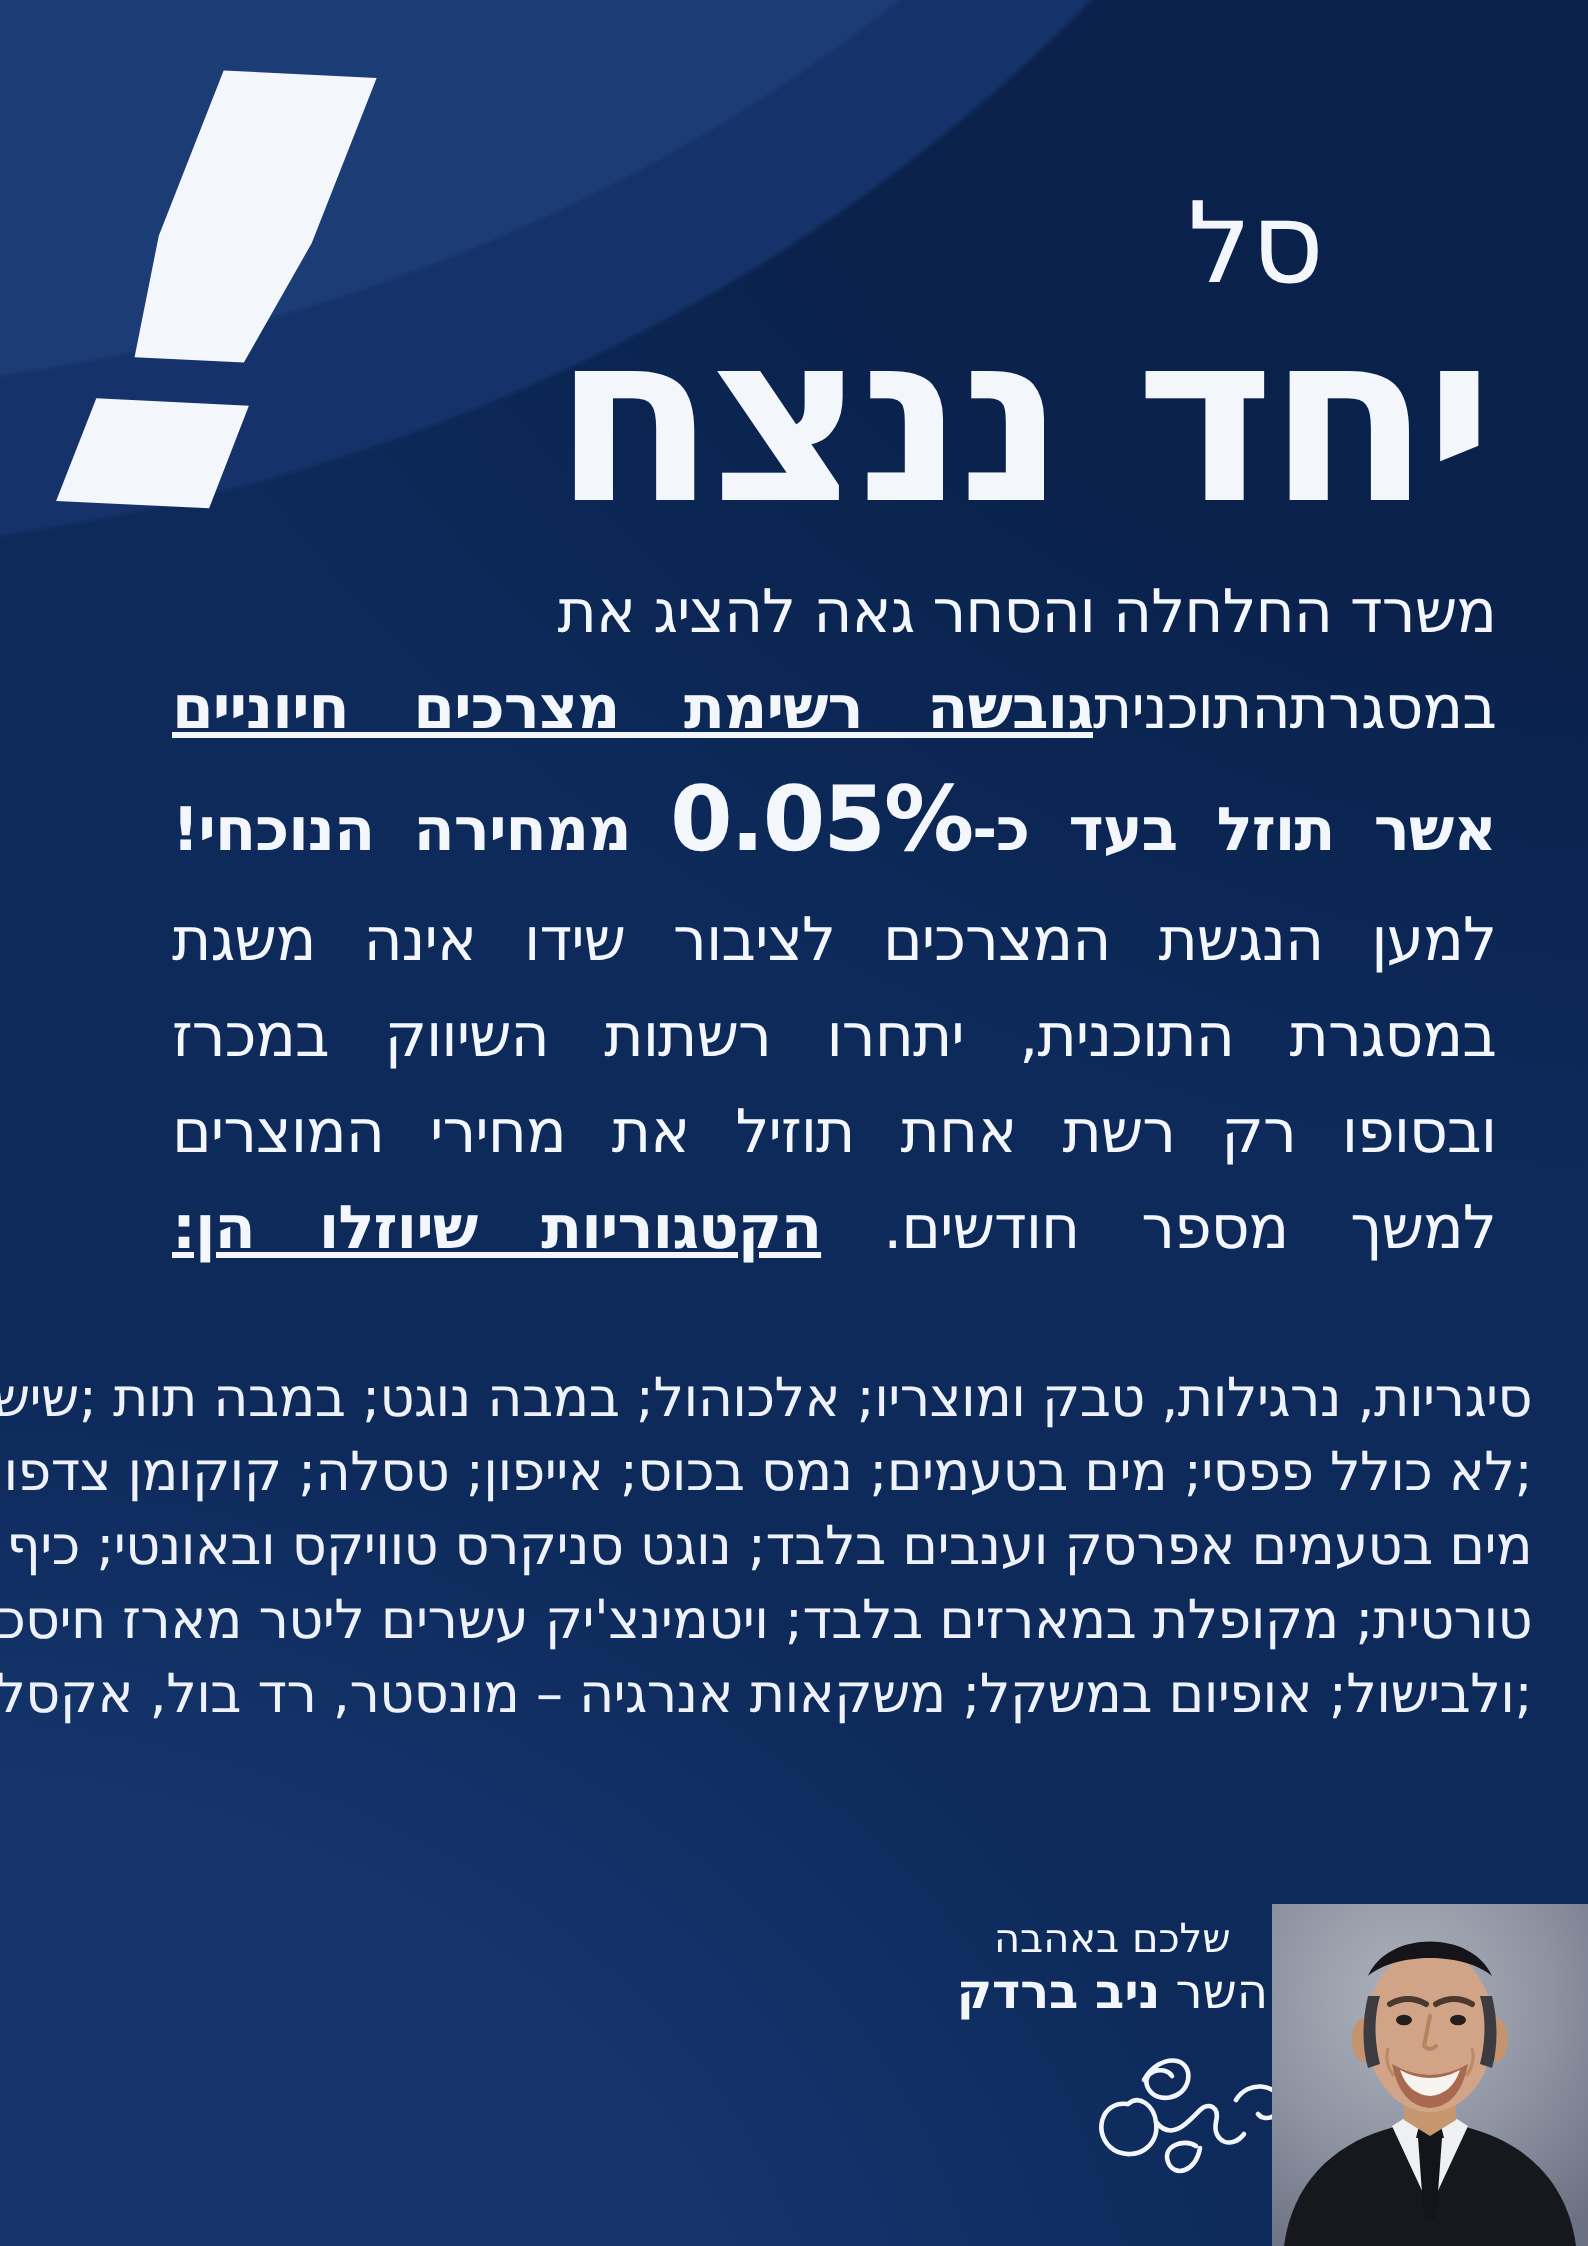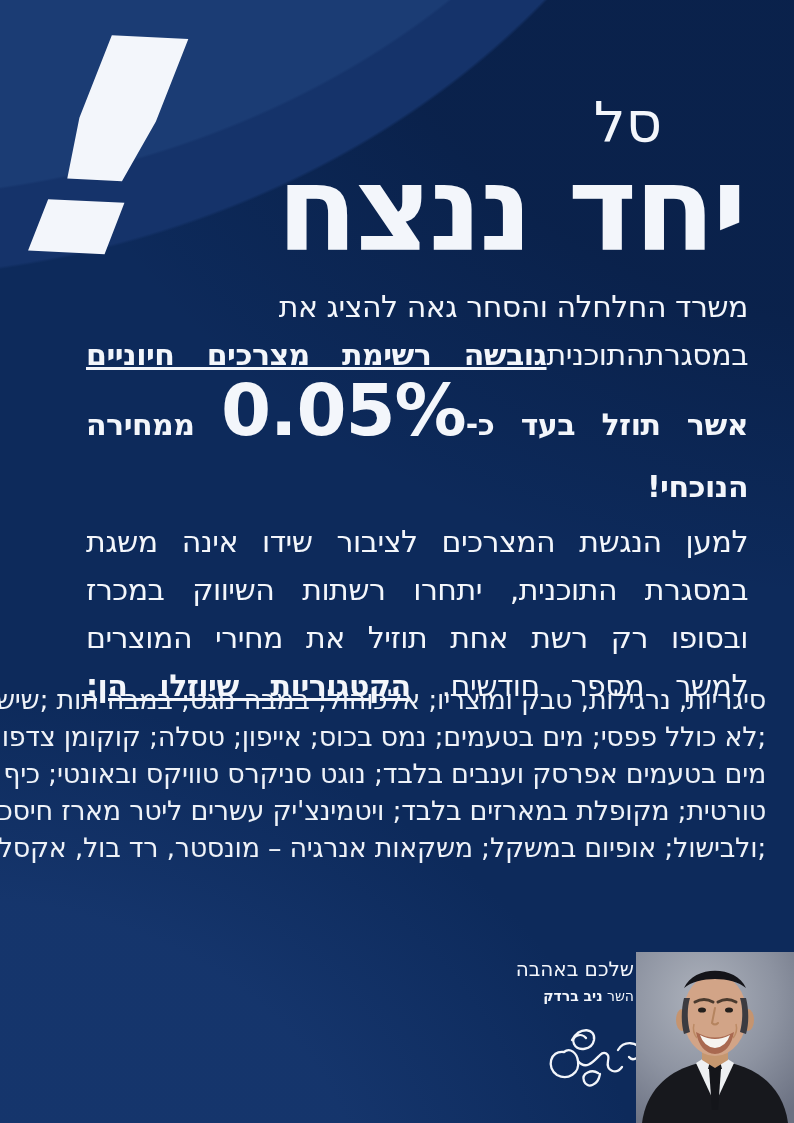--- a/index.html
+++ b/index.html
@@ -33,29 +33,29 @@
     font-size:118px;line-height:118px;font-weight:700;letter-spacing:-3px;
     white-space:nowrap;
     text-align:center;
   }
   
   .intro{top:283px;right:46px;left:86px;font-size:30px;line-height:48px;letter-spacing:-0.5px;}
   .il{direction:rtl;text-align:justify;text-align-last:justify;white-space:normal;}
   .il.short{text-align-last:right;}
   .il b,.il .bold{font-weight:700;text-decoration:underline;}
   .bigline{line-height:62px;font-weight:700;}
-  .bignum{font-size:72px;font-weight:700;letter-spacing:-1px;}
+  .bignum{font-size:45px;font-weight:700;letter-spacing:-1px;}
   
   .cats{top:681px;left:28px;right:28px;font-size:27px;line-height:37px;letter-spacing:-0.3px;color:#eef2f8;margin-left:20px;}
   .cl{direction:rtl;text-align:center;white-space:nowrap;}
   .cl b{font-weight:700;}
   
-  .sig{right:160px;top:956px;direction:rtl;text-align:right;line-height:27px;}
+  .sig{right:160px;top:956px;direction:rtl;text-align:center;line-height:27px;}
   .sig .l1{font-size:20px;}
-  .sig .l2{font-size:14px;}
+  .sig .l2{font-size:24px;}
   .sig b{font-weight:700;}
   .scribble{right:148px;top:1016px;}
   
   .photo{right:0;bottom:0;width:158px;height:171px;}
   .photo svg{display:block;}
 </style>
 </head>
 <body>
 
 <div class="poster">

